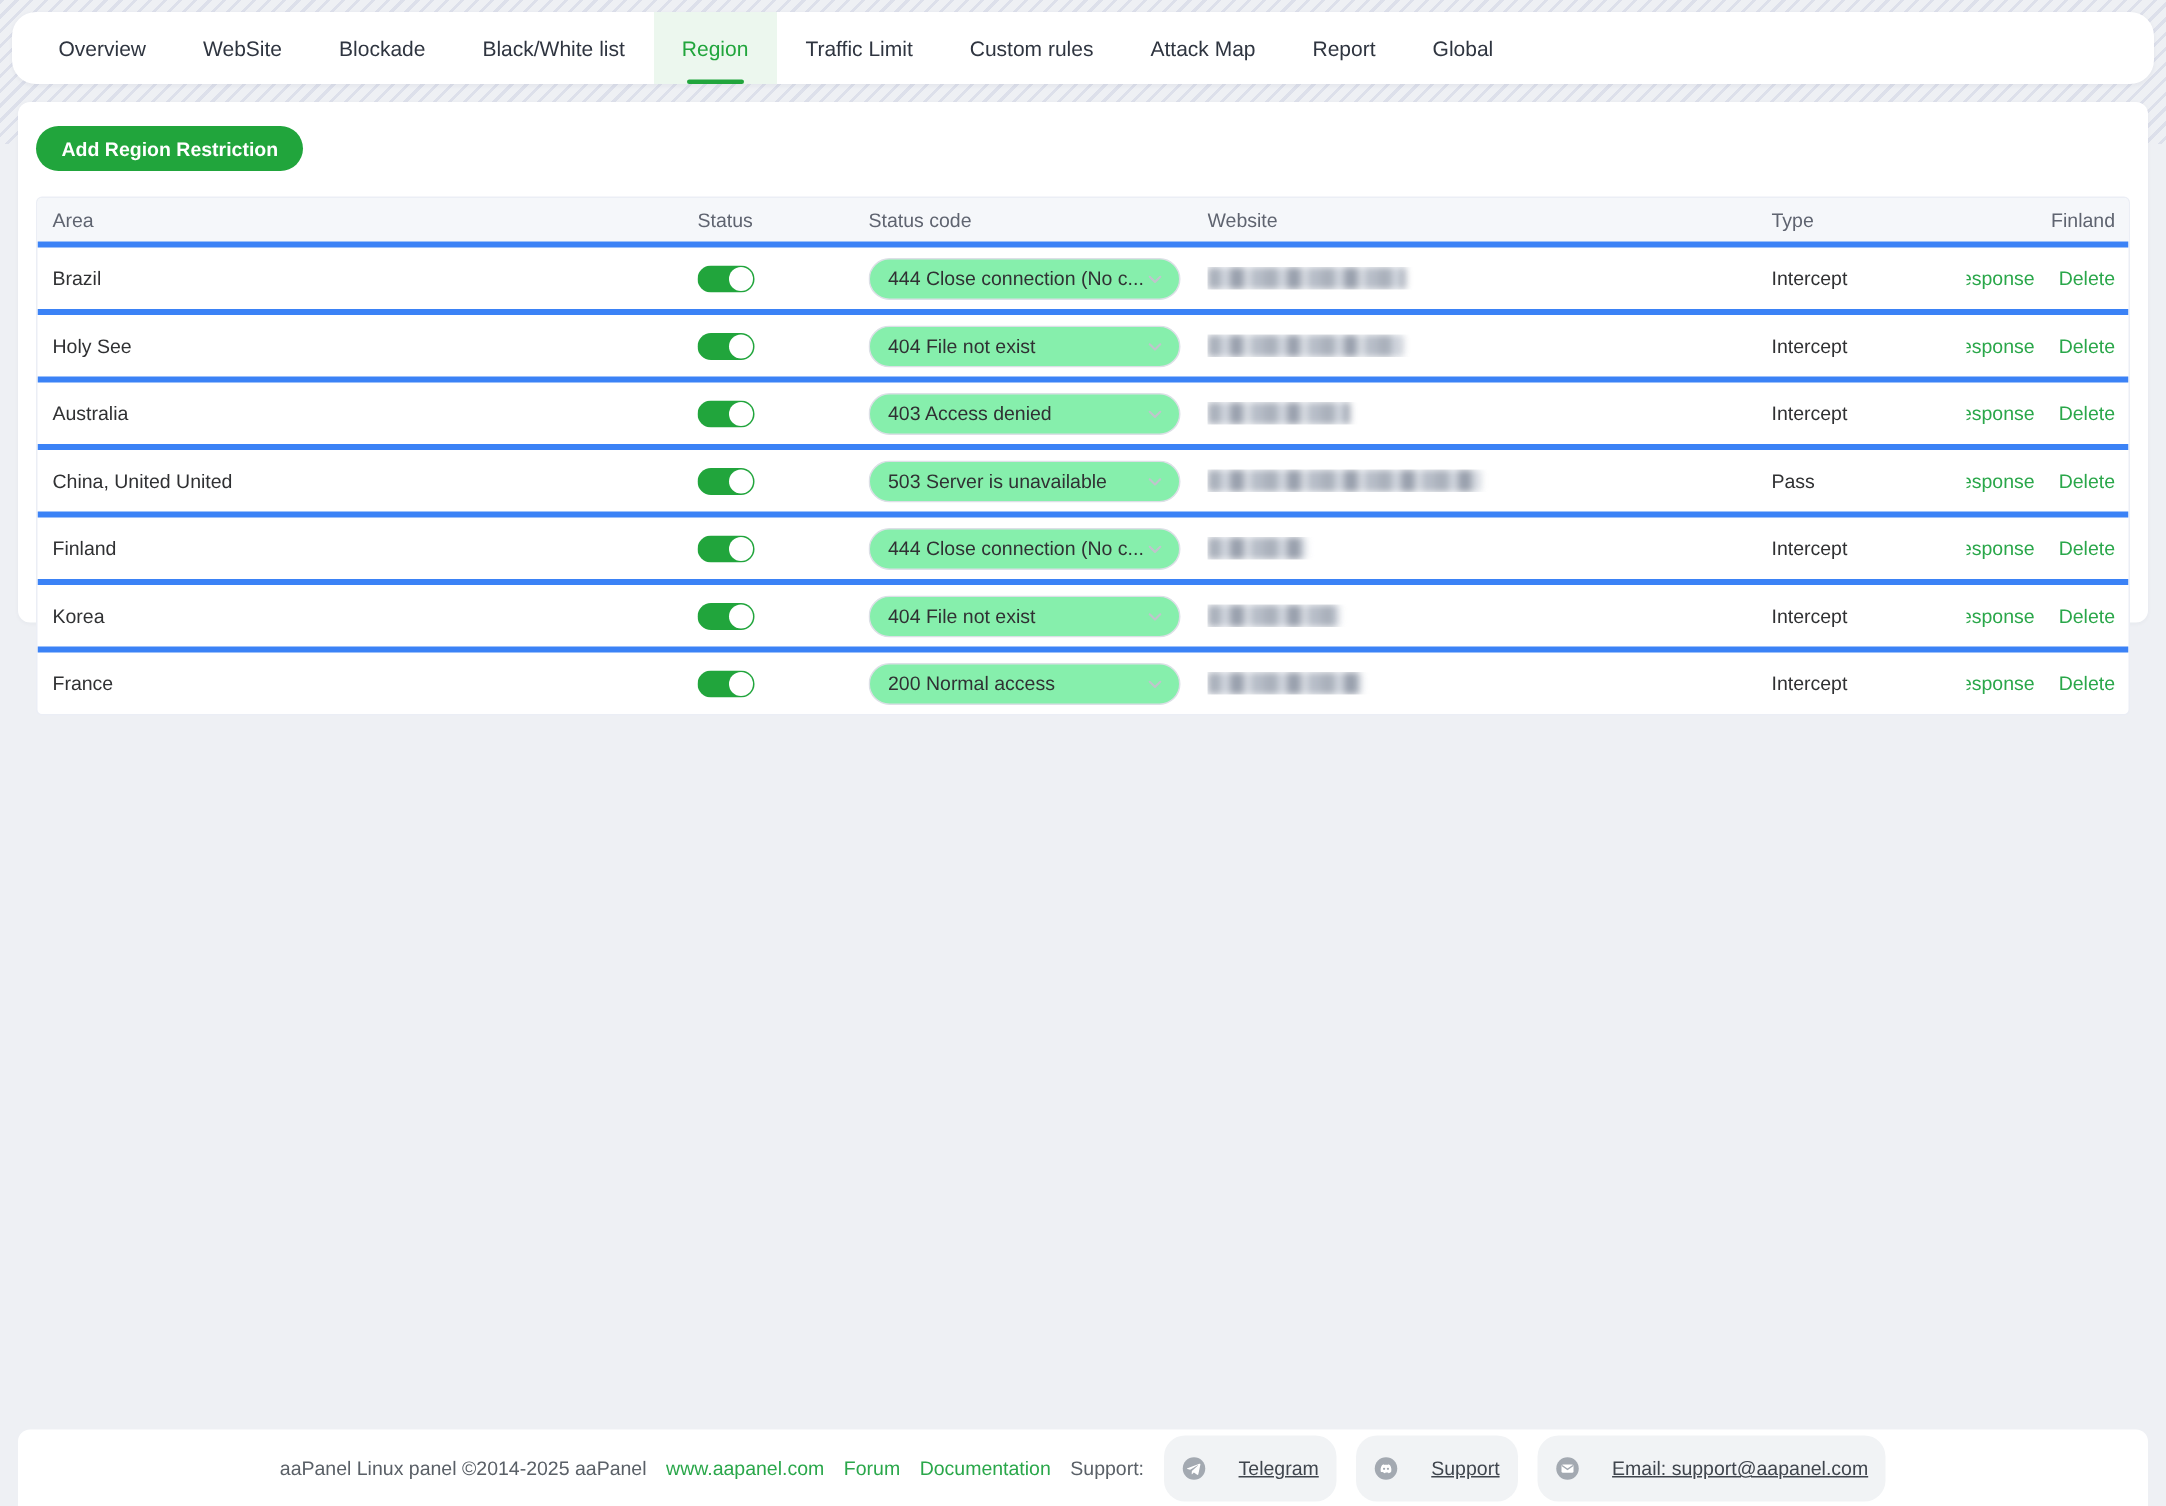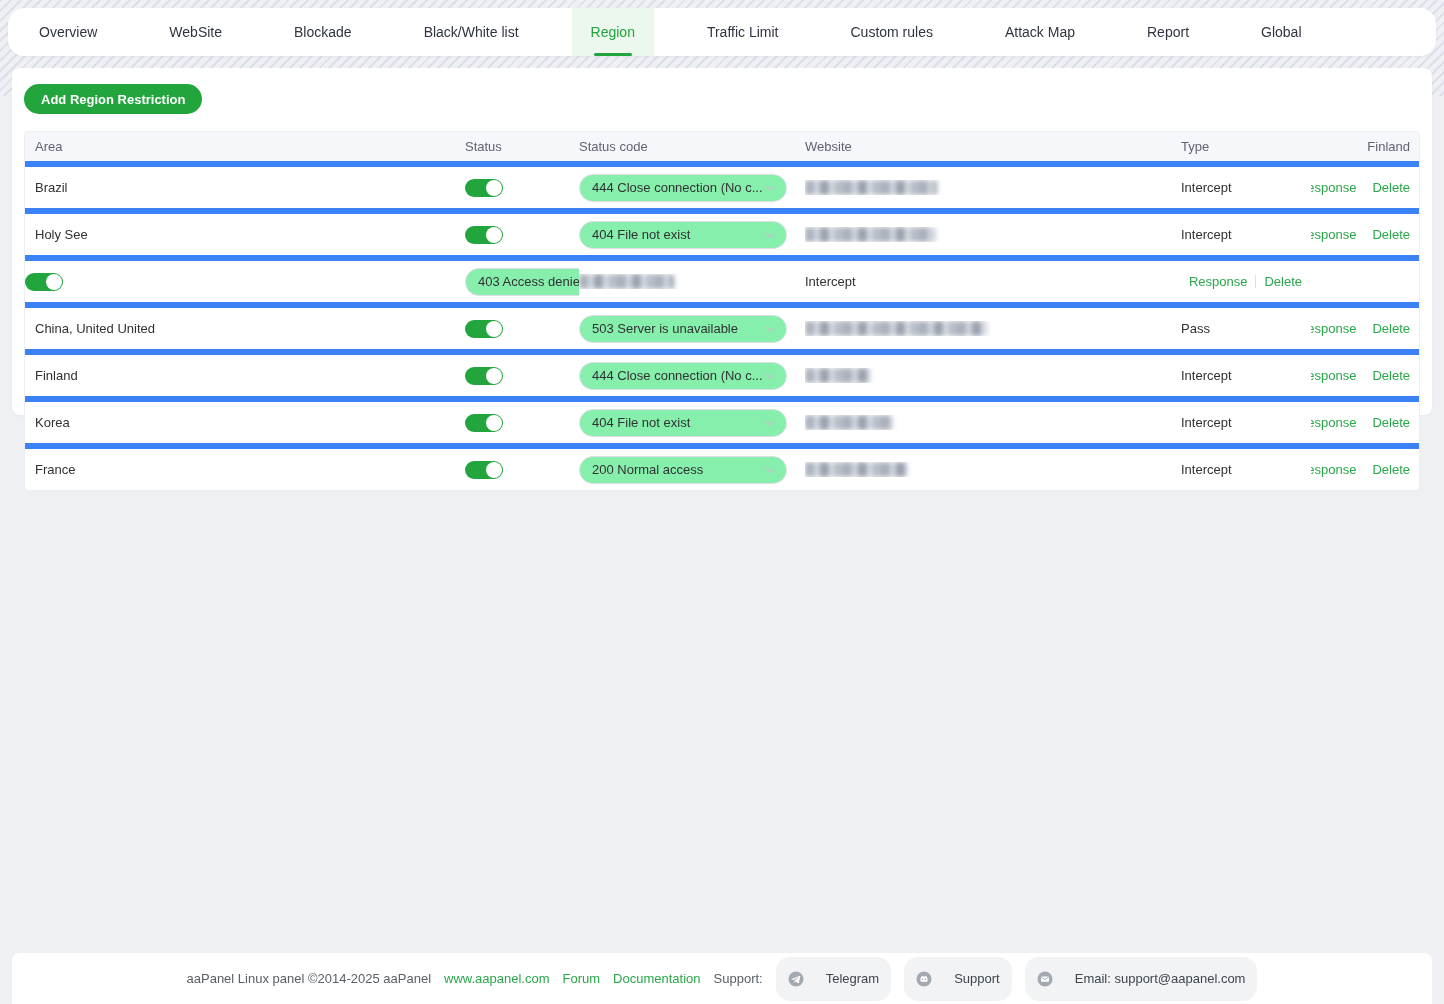--- a/index.html
+++ b/index.html
@@ -14,21 +14,20 @@
     position:absolute;left:0;top:0;right:0;height:96px;
     background:repeating-linear-gradient(135deg, rgba(176,182,210,.28) 0 2px, rgba(176,182,210,0) 2px 7px);
   }
 
   
   .tabbar{
     position:absolute;left:8px;top:8px;right:8px;height:48px;
     background:#ffffff;border-radius:16px;
     display:flex;align-items:stretch;padding:0 12px;
     box-shadow:0 1px 3px rgba(30,40,70,.05);
-    gap:34px;
   }
   .tab{
     position:relative;display:flex;align-items:center;
     padding:0 19px;font-size:14px;color:#2f3540;cursor:pointer;white-space:nowrap;
   }
   .tab.active{background:#ecf7ee;color:#21a53c;}
   .tab-underline{display:none;}
   .tab.active .tab-underline{
     display:block;position:absolute;left:50%;bottom:0;transform:translateX(-50%);
     width:38px;height:3px;border-radius:2px;background:#21a53c;
@@ -49,21 +48,21 @@
     position:absolute;left:12px;right:12px;top:63px;
     border:1px solid #ebeef5;border-radius:4px;overflow:hidden;background:#fff;
   }
   .trow,.thead{
     display:grid;
     grid-template-columns:440px 114px 226px 376px 130px 1fr;
     align-items:center;
   }
   .thead{height:29px;background:#f5f7fa;color:#5f6470;font-size:13px;}
   .thead .cell{padding:0;}
-  .trow{height:41px;border-top:6px solid #3b82f6;font-size:13px;color:#303133;}
+  .trow{height:41px;border-top:4px solid #3b82f6;font-size:13px;color:#303133;}
   .cell{overflow:hidden;white-space:nowrap;}
   .cell.first{padding-left:10px;}
   .cell.op{display:flex;justify-content:flex-end;align-items:center;padding-right:9px;}
 
   
   .toggle{
     width:38px;height:18px;border-radius:9px;background:#21a53c;
     position:relative;cursor:pointer;display:inline-block;vertical-align:middle;
   }
   .toggle .knob{
@@ -94,21 +93,21 @@
   
   .footer{
     position:absolute;left:12px;right:12px;top:953px;height:51px;
     background:#fff;border-radius:8px 8px 0 0;
     display:flex;align-items:center;justify-content:center;gap:13px;
     font-size:13px;color:#5a6067;
   }
   .footer a{text-decoration:none;color:#2aa74a;cursor:pointer;}
   .badge{
     display:flex;align-items:center;gap:22px;height:44px;padding:0 12px;
-    background:#f1f3f5;border-radius:14px;color:#3f454d;cursor:pointer;
+    background:#f1f3f5;border-radius:14px;color:#3f454d;cursor:pointer;text-decoration:underline;
   }
 </style>
 </head>
 <body>
 
 <div class="stripe-band"></div>
 
 <nav class="tabbar" id="tabbar">
   <div class="tab">
     <span class="tab-label">Overview</span>
@@ -220,20 +219,21 @@
     </div>
     <div class="cell">Intercept</div>
     <div class="cell op">
       <a>Response</a>
       <span class="sep"></span>
       <a>Delete</a>
     </div>
   </div>
 
   <div class="trow">
+    <div class="cell first">Australia</div>
     <div class="cell">
       <div class="toggle">
         <div class="knob"></div>
       </div>
     </div>
     <div class="cell">
       <div class="select">
         <span class="sel-text">403 Access denied</span>
         <svg width="12" height="12" viewBox="0 0 12 12">
                 <path d="M2.5 4.5 L6 8 L9.5 4.5" stroke="#c0c4cc" stroke-width="1.4" fill="none" stroke-linecap="round" stroke-linejoin="round"></path>

